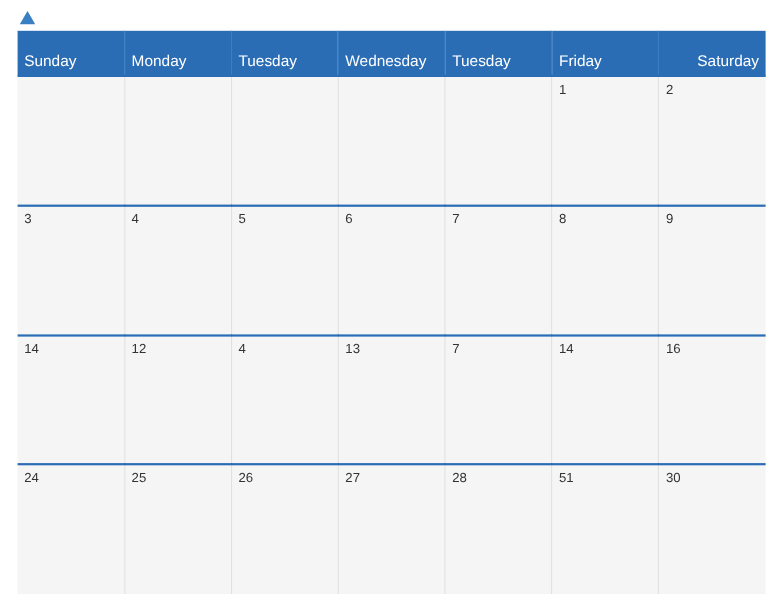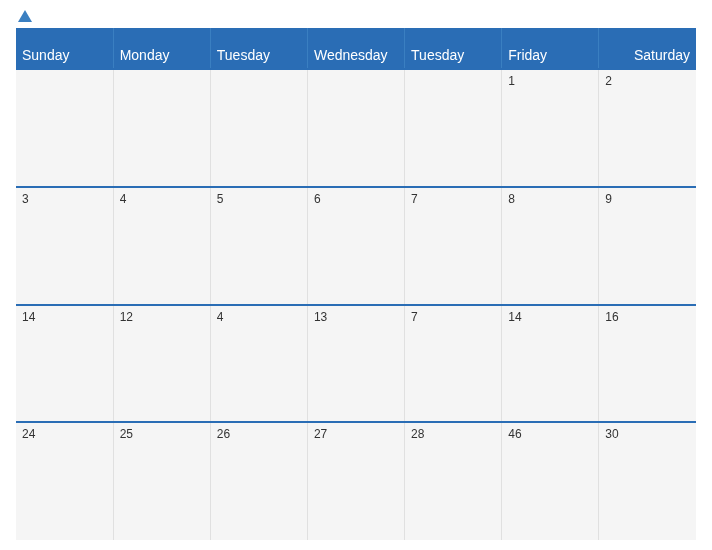--- a/index.html
+++ b/index.html
@@ -180,17 +180,17 @@
         <td><span class="day-number">7</span></td>
         <td><span class="day-number">14</span></td>
         <td><span class="day-number">16</span></td>
       </tr>
       <tr>
         <td><span class="day-number">24</span></td>
         <td><span class="day-number">25</span></td>
         <td><span class="day-number">26</span></td>
         <td><span class="day-number">27</span></td>
         <td><span class="day-number">28</span></td>
-        <td><span class="day-number">46</span></td>
+        <td><span class="day-number">51</span></td>
         <td><span class="day-number">30</span></td>
       </tr>
     </tbody>
 </table>
 
 </body></html>

